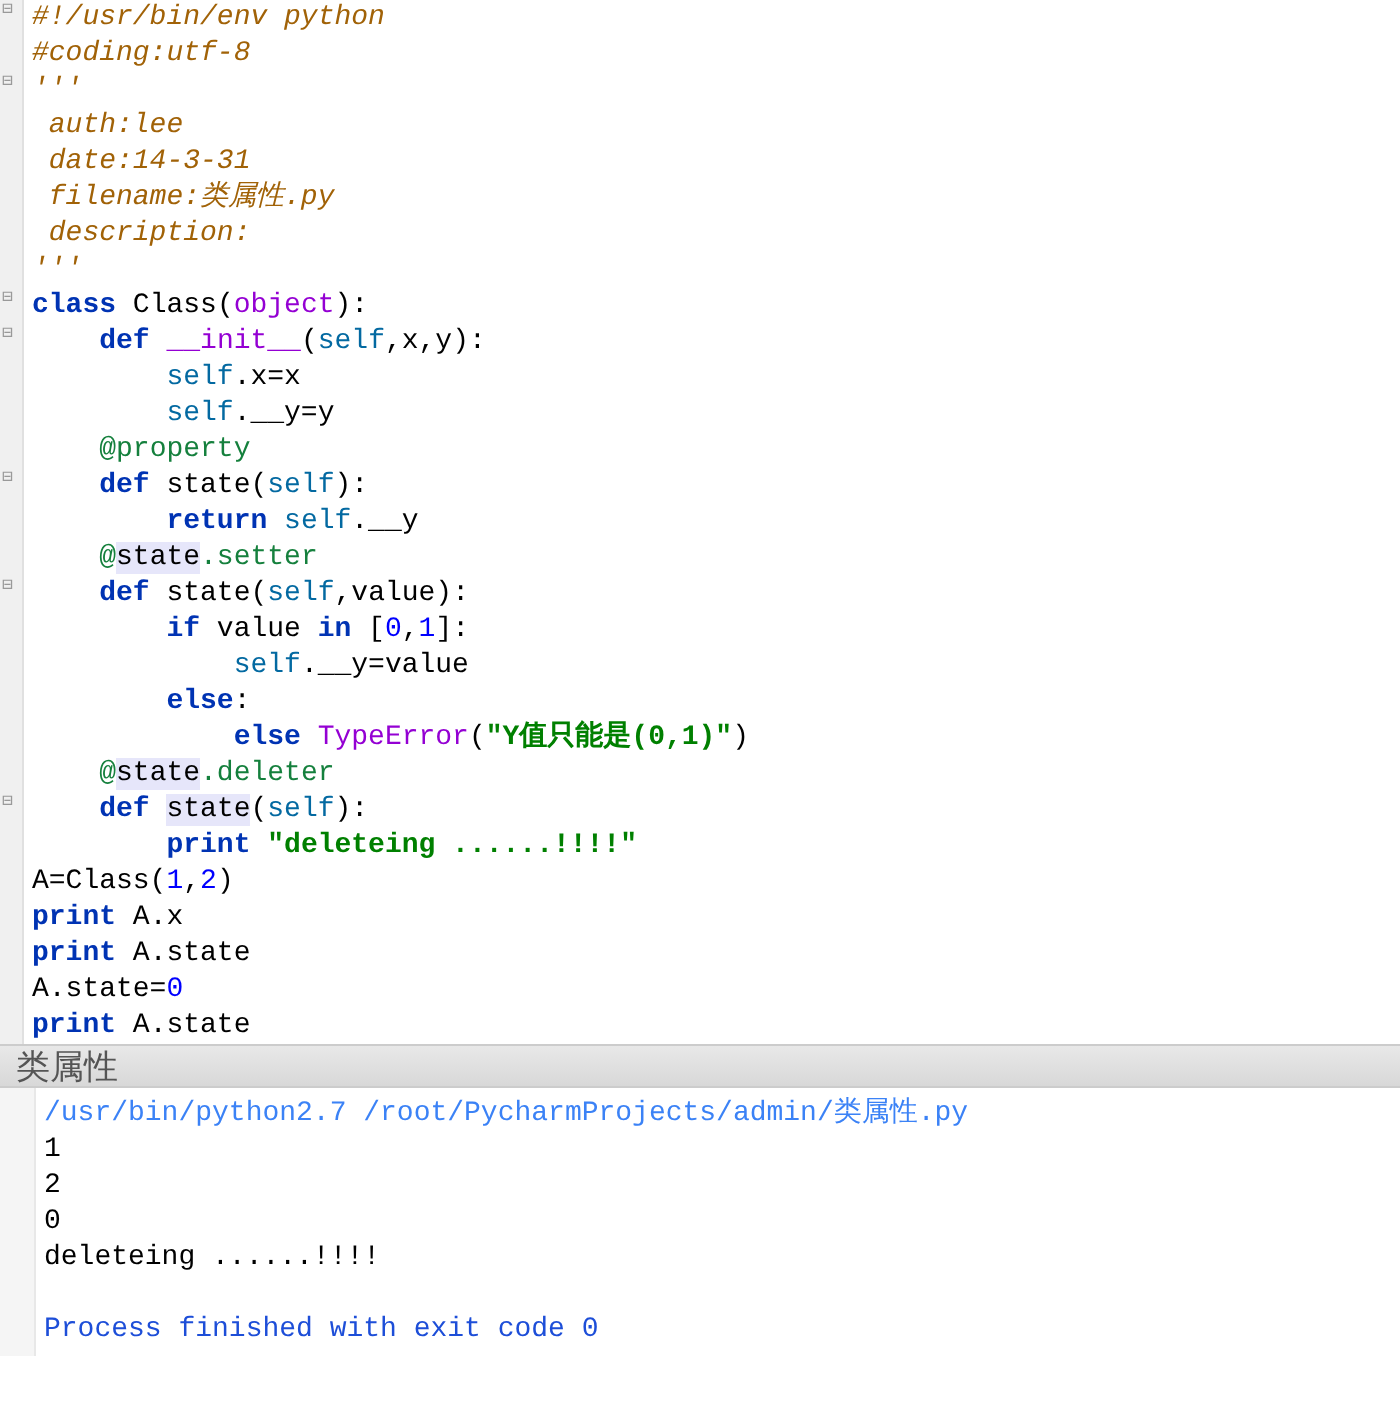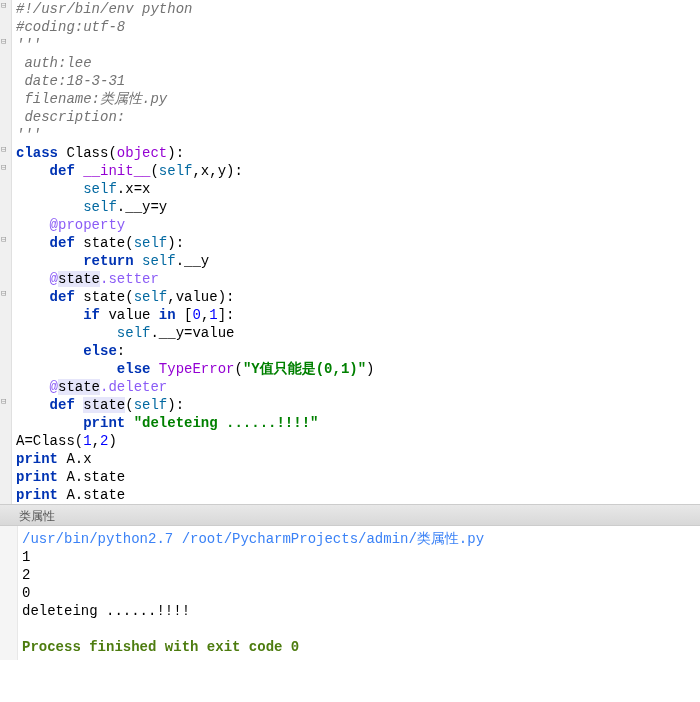--- a/index.html
+++ b/index.html
@@ -34,45 +34,45 @@
 }
 .code-line {
   height: 18px;
   line-height: 18px;
   white-space: pre;
   padding-left: 2px;
 }
 .highlighted-line {
   background: #fffde7;
 }
-.comment { color: #737373; font-style: italic; }
+.comment { color: #a16207; font-style: italic; }
 .keyword { color: #0033b3; font-weight: bold; }
 .def-name { color: #000; }
 .builtin { color: #9400d3; }
 .self-kw { color: #0369a1; }
-.decorator { color: #8b5cf6; }
+.decorator { color: #15803d; }
 .decorator-ref { color: #000; background: #e6e6fa; }
 .number { color: #0000ff; }
 .string { color: #008000; font-weight: bold; }
 .paren { color: #000; }
 .cursor {
   display: inline-block;
   width: 1px;
   height: 16px;
   background: #000;
   vertical-align: middle;
 }
 .separator {
   height: 22px;
   background: linear-gradient(#e8e8e8, #d8d8d8);
   border-top: 1px solid #ccc;
   border-bottom: 1px solid #ccc;
-  padding-left: 19px;
+  padding-left: 8px;
   line-height: 22px;
-  font-size: 12px;
+  font-size: 17px;
   font-family: sans-serif;
   color: #555;
 }
 .console {
   background: #fff;
   padding: 4px 0 4px 22px;
   position: relative;
 }
 .console-gutter {
   position: absolute;
@@ -83,41 +83,41 @@
   background: #f5f5f5;
   border-right: 1px solid #e8e8e8;
 }
 .console-line {
   height: 18px;
   line-height: 18px;
   white-space: pre;
   color: #000;
 }
 .console-cmd { color: #3b82f6; }
-.console-exit { color: #4d7c0f; font-weight: bold; }
+.console-exit { color: #1d4ed8; }
 </style>
 </head>
 <body>
 
 <div class="editor">
   <div class="gutter">
     <span class="fold-marker" style="top:0px">⊟</span>
     <span class="fold-marker" style="top:36px">⊟</span>
     <span class="fold-marker" style="top:144px">⊟</span>
     <span class="fold-marker" style="top:162px">⊟</span>
     <span class="fold-marker" style="top:234px">⊟</span>
     <span class="fold-marker" style="top:288px">⊟</span>
     <span class="fold-marker" style="top:396px">⊟</span>
   </div>
 
   <div class="code-line"><span class="comment">#!/usr/bin/env python</span></div>
   <div class="code-line"><span class="comment">#coding:utf-8</span></div>
   <div class="code-line"><span class="comment">'''</span></div>
   <div class="code-line"><span class="comment"> auth:lee</span></div>
-  <div class="code-line"><span class="comment"> date:18-3-31</span></div>
+  <div class="code-line"><span class="comment"> date:14-3-31</span></div>
   <div class="code-line"><span class="comment"> filename:类属性.py</span></div>
   <div class="code-line"><span class="comment"> description:</span></div>
   <div class="code-line"><span class="comment">'''</span></div>
   <div class="code-line"><span class="keyword">class</span><span class="def-name"> Class</span><span class="paren">(</span><span class="builtin">object</span><span class="paren">):</span></div>
   <div class="code-line">    <span class="keyword">def</span> <span class="builtin">__init__</span><span class="paren">(</span><span class="self-kw">self</span><span class="paren">,x,y):</span></div>
   <div class="code-line">        <span class="self-kw">self</span><span>.x=x</span></div>
   <div class="code-line">        <span class="self-kw">self</span><span>.__y=y</span></div>
   <div class="code-line">    <span class="decorator">@property</span></div>
   <div class="code-line">    <span class="keyword">def</span><span class="def-name"> state</span><span class="paren">(</span><span class="self-kw">self</span><span class="paren">):</span></div>
   <div class="code-line">        <span class="keyword">return</span> <span class="self-kw">self</span><span>.__y</span></div>
@@ -126,20 +126,21 @@
   <div class="code-line">        <span class="keyword">if</span><span> value </span><span class="keyword">in</span><span> [</span><span class="number">0</span><span>,</span><span class="number">1</span><span>]:</span></div>
   <div class="code-line">            <span class="self-kw">self</span><span>.__y=value</span></div>
   <div class="code-line">        <span class="keyword">else</span><span class="paren">:</span></div>
   <div class="code-line">            <span class="keyword">else</span> <span class="builtin">TypeError</span><span class="paren">(</span><span class="string">"Y值只能是(0,1)"</span><span class="paren">)</span></div>
   <div class="code-line">    <span class="decorator">@</span><span class="decorator-ref">state</span><span class="decorator">.deleter</span></div>
   <div class="code-line">    <span class="keyword">def</span> <span class="decorator-ref">state</span><span class="paren">(</span><span class="self-kw">self</span><span class="paren">):</span></div>
   <div class="code-line">        <span class="keyword">print</span> <span class="string">"deleteing ......!!!!"</span></div>
   <div class="code-line"><span>A=Class(</span><span class="number">1</span><span>,</span><span class="number">2</span><span>)</span></div>
   <div class="code-line"><span class="keyword">print</span><span> A.x</span></div>
   <div class="code-line"><span class="keyword">print</span><span> A.state</span></div>
+  <div class="code-line"><span>A.state=</span><span class="number">0</span></div>
   <div class="code-line"><span class="keyword">print</span><span> A.state</span></div>
 </div>
 
 <div class="separator">类属性</div>
 
 <div class="console">
   <div class="console-gutter"></div>
   <div class="console-line console-cmd">/usr/bin/python2.7 /root/PycharmProjects/admin/类属性.py</div>
   <div class="console-line">1</div>
   <div class="console-line">2</div>

